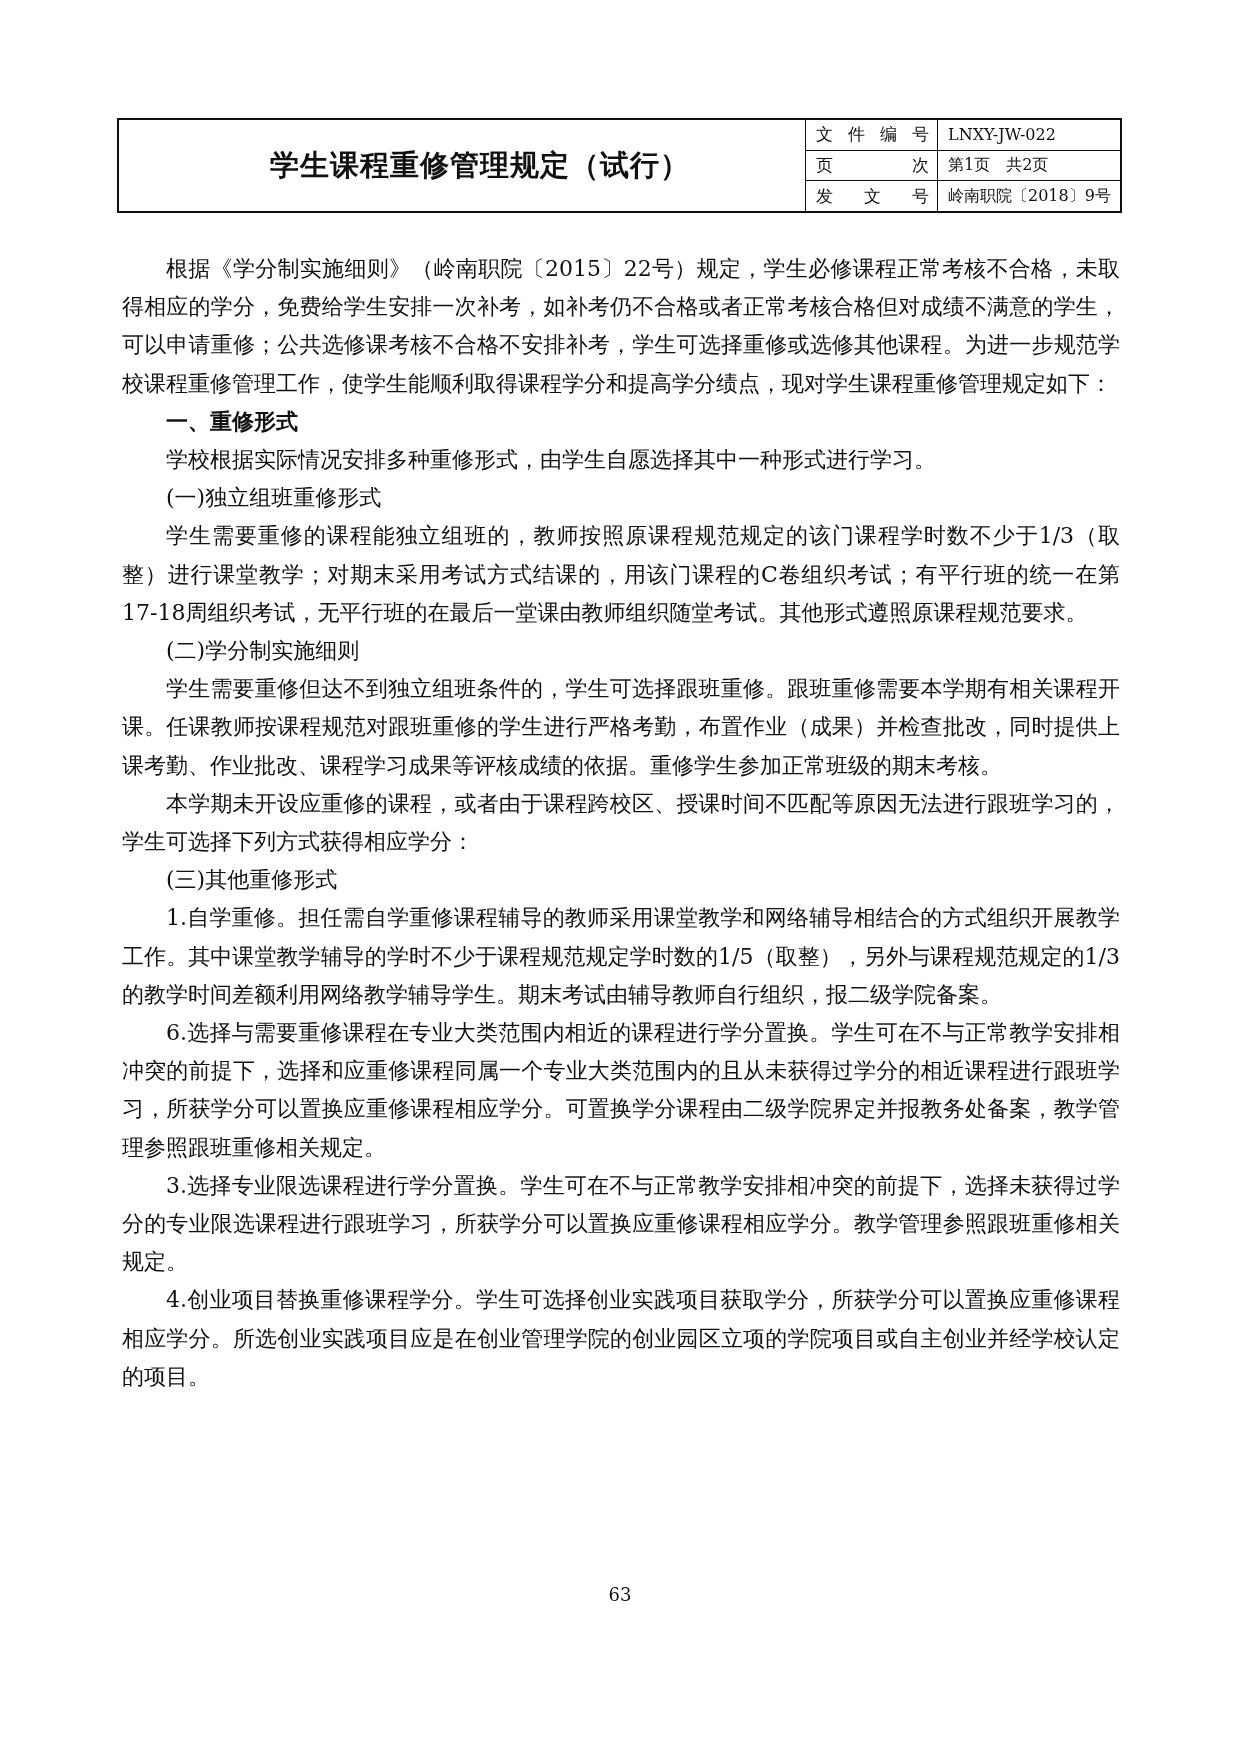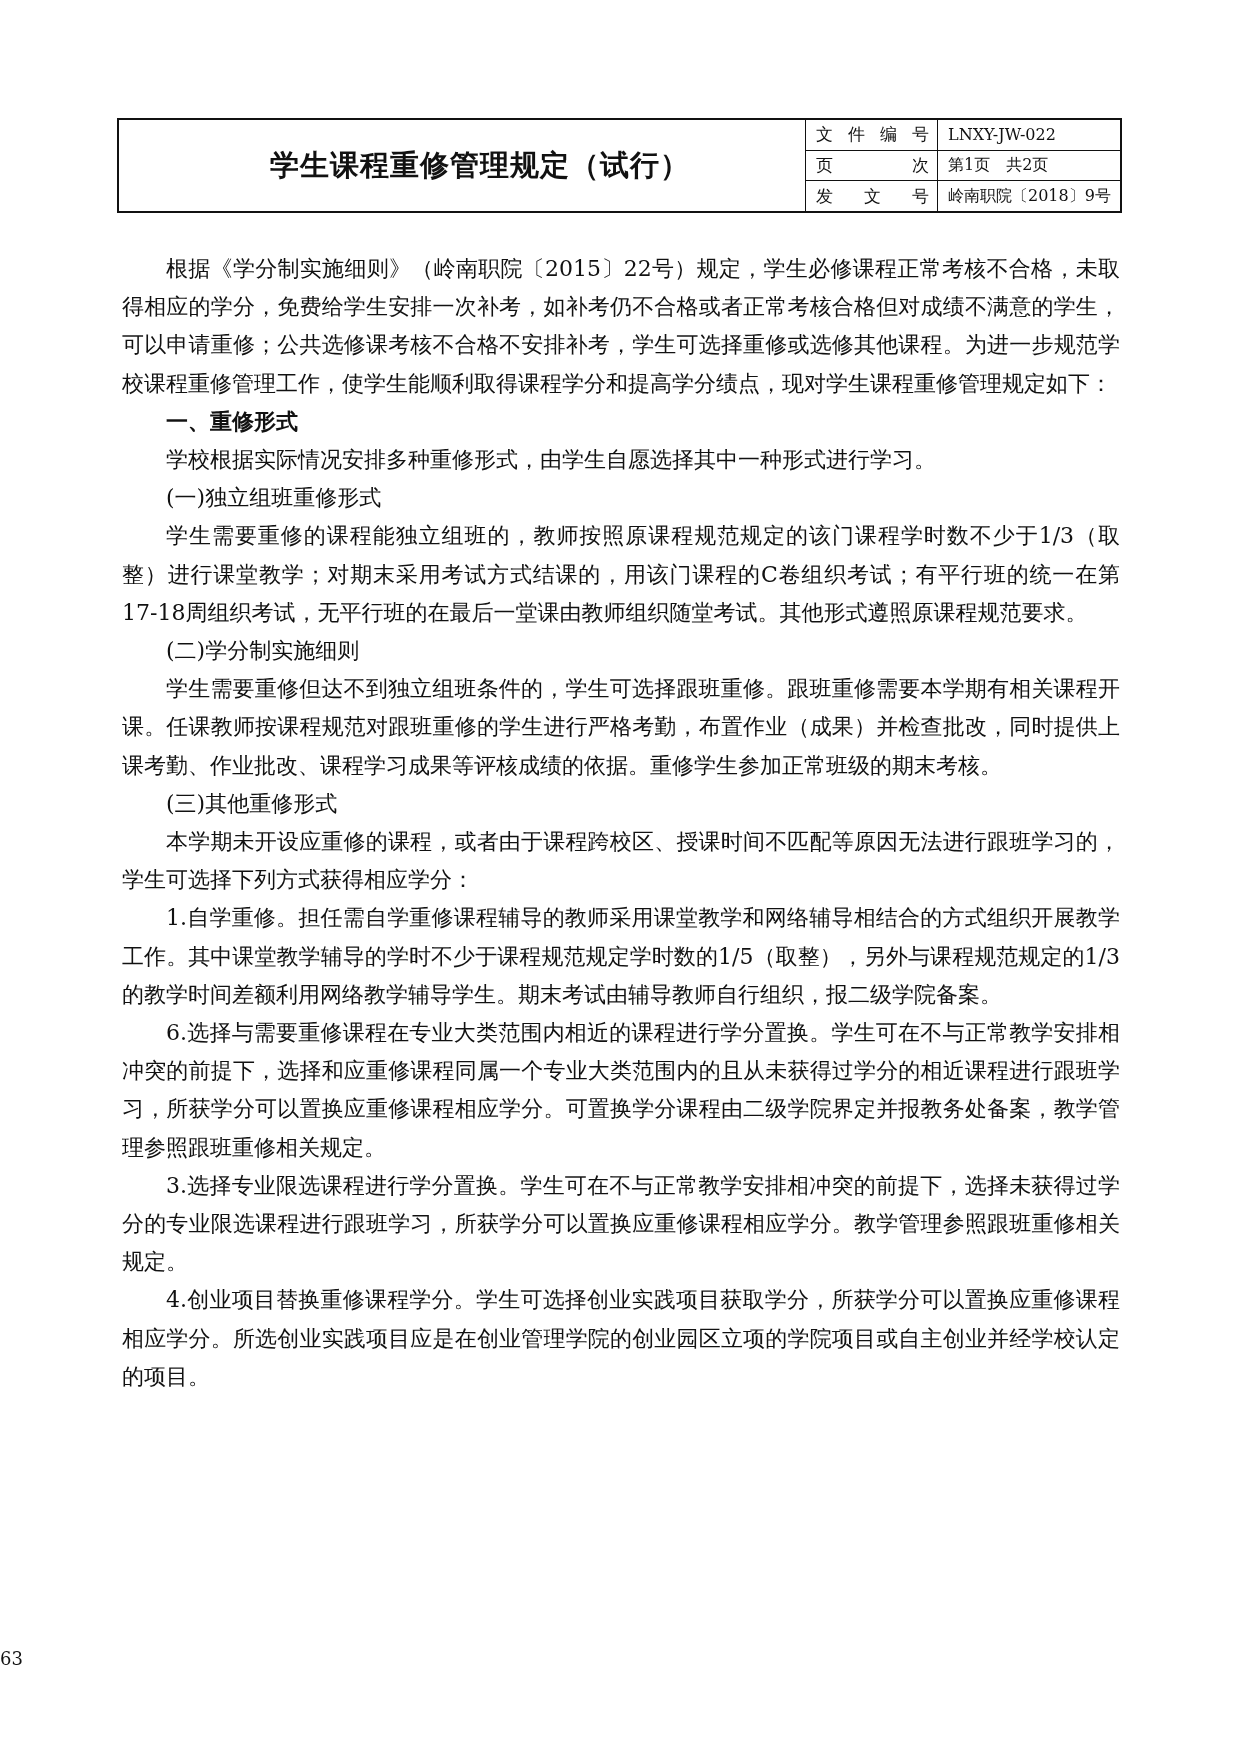--- a/index.html
+++ b/index.html
@@ -13,21 +13,21 @@
   .meta-grid { flex: 1; display: flex; flex-direction: column; }
   .meta-row { flex: 1; display: flex; border-bottom: 1.5px solid #111; }
   .meta-row:last-child { border-bottom: none; }
   .meta-label { width: 132px; border-right: 1.5px solid #111; display: flex; justify-content: space-between;
                 align-items: center; padding: 0 8px 0 10px; font-size: 17px; box-sizing: border-box; }
   .meta-value { flex: 1; display: flex; align-items: center; padding-left: 10px; font-size: 16px; }
   .body-text { position: absolute; left: 122px; top: 250px; width: 998px;
                font-size: 22px; line-height: 38.2px; text-align: justify; }
   .body-text p { margin: 0; text-indent: 2em; }
   .body-text p.heading { font-family: "DejaVu Sans", "Liberation Sans", sans-serif; font-weight: bold; }
-  .page-number { position: absolute; left: 0; width: 1240px; top: 1648px; 
+  .page-number { position: absolute; left: 0; width: 1240px; top: 1584px; text-align: center;
                  font-size: 18px; }
 </style>
 </head>
 <body>
 
 <div class="header-table">
   <div class="title-cell">学生课程重修管理规定（试行）</div>
   <div class="meta-grid">
     <div class="meta-row">
       <div class="meta-label">
@@ -57,21 +57,21 @@
 </div>
 
 <div class="body-text">
   <p>根据《学分制实施细则》（岭南职院〔2015〕22号）规定，学生必修课程正常考核不合格，未取得相应的学分，免费给学生安排一次补考，如补考仍不合格或者正常考核合格但对成绩不满意的学生，可以申请重修；公共选修课考核不合格不安排补考，学生可选择重修或选修其他课程。为进一步规范学校课程重修管理工作，使学生能顺利取得课程学分和提高学分绩点，现对学生课程重修管理规定如下：</p>
   <p class="heading">一、重修形式</p>
   <p>学校根据实际情况安排多种重修形式，由学生自愿选择其中一种形式进行学习。</p>
   <p>(一)独立组班重修形式</p>
   <p>学生需要重修的课程能独立组班的，教师按照原课程规范规定的该门课程学时数不少于1/3（取整）进行课堂教学；对期末采用考试方式结课的，用该门课程的C卷组织考试；有平行班的统一在第17-18周组织考试，无平行班的在最后一堂课由教师组织随堂考试。其他形式遵照原课程规范要求。</p>
   <p>(二)学分制实施细则</p>
   <p>学生需要重修但达不到独立组班条件的，学生可选择跟班重修。跟班重修需要本学期有相关课程开课。任课教师按课程规范对跟班重修的学生进行严格考勤，布置作业（成果）并检查批改，同时提供上课考勤、作业批改、课程学习成果等评核成绩的依据。重修学生参加正常班级的期末考核。</p>
+  <p>本学期未开设应重修的课程，或者由于课程跨校区、授课时间不匹配等原因无法进行跟班学习的，学生可选择下列方式获得相应学分：</p>
   <p>(三)其他重修形式</p>
-  <p>本学期未开设应重修的课程，或者由于课程跨校区、授课时间不匹配等原因无法进行跟班学习的，学生可选择下列方式获得相应学分：</p>
   <p>1.自学重修。担任需自学重修课程辅导的教师采用课堂教学和网络辅导相结合的方式组织开展教学工作。其中课堂教学辅导的学时不少于课程规范规定学时数的1/5（取整），另外与课程规范规定的1/3的教学时间差额利用网络教学辅导学生。期末考试由辅导教师自行组织，报二级学院备案。</p>
   <p>6.选择与需要重修课程在专业大类范围内相近的课程进行学分置换。学生可在不与正常教学安排相冲突的前提下，选择和应重修课程同属一个专业大类范围内的且从未获得过学分的相近课程进行跟班学习，所获学分可以置换应重修课程相应学分。可置换学分课程由二级学院界定并报教务处备案，教学管理参照跟班重修相关规定。</p>
   <p>3.选择专业限选课程进行学分置换。学生可在不与正常教学安排相冲突的前提下，选择未获得过学分的专业限选课程进行跟班学习，所获学分可以置换应重修课程相应学分。教学管理参照跟班重修相关规定。</p>
   <p>4.创业项目替换重修课程学分。学生可选择创业实践项目获取学分，所获学分可以置换应重修课程相应学分。所选创业实践项目应是在创业管理学院的创业园区立项的学院项目或自主创业并经学校认定的项目。</p>
 </div>
 
 <div class="page-number">63</div>
 
 </body></html>

